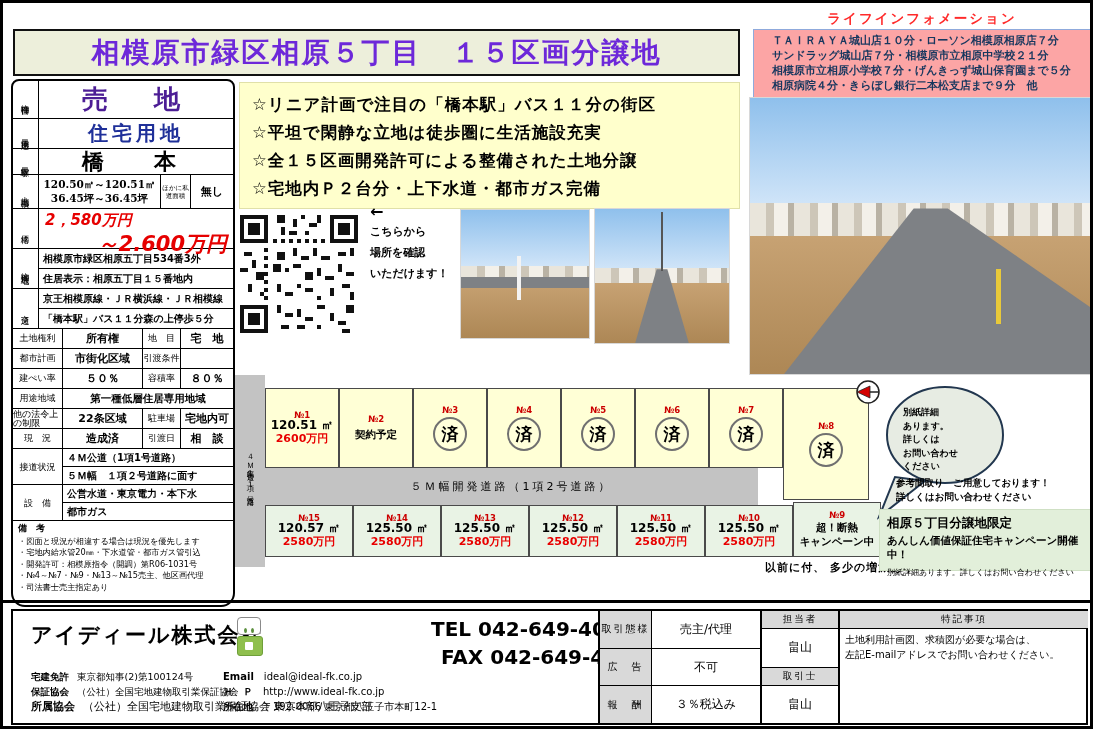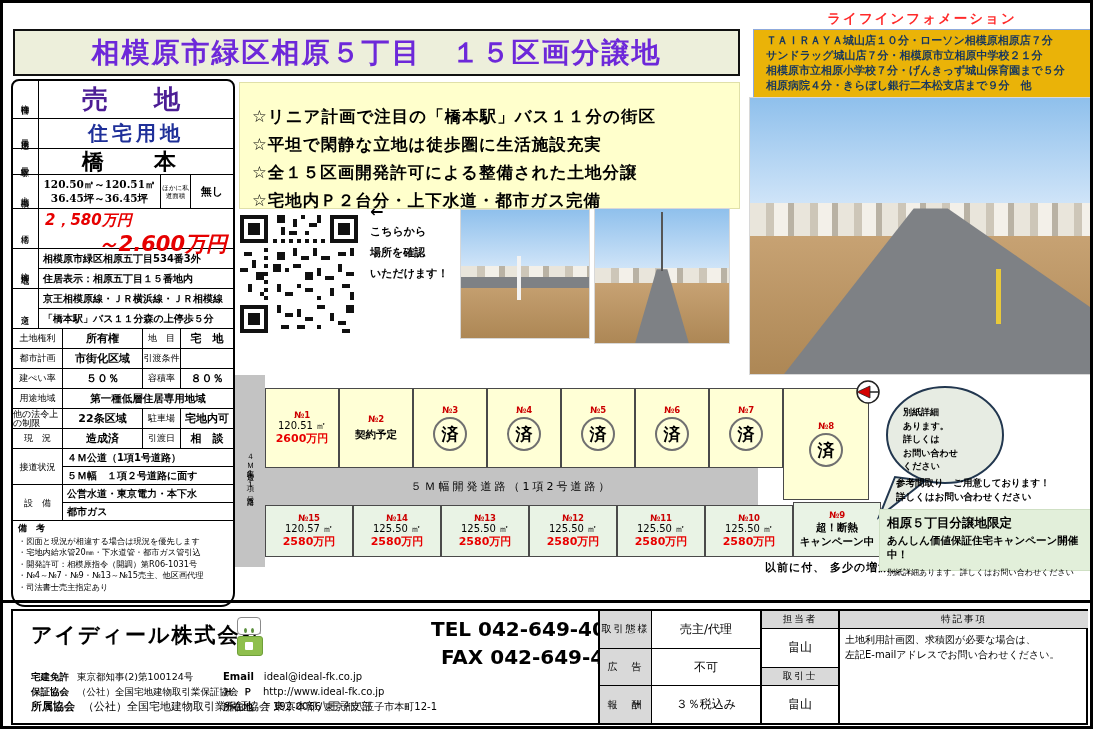--- a/index.html
+++ b/index.html
@@ -6,22 +6,22 @@
   body { font-family:"DejaVu Sans", sans-serif; background:#fff; }
   .page { position:relative; width:1093px; height:729px; background:#fff; border:3px solid #000; overflow:hidden; }
   .abs { position:absolute; }
 
   
   .title-bar { left:10px; top:26px; width:727px; height:47px; background:#edefdb; border:2px solid #111;
     display:flex; align-items:center; justify-content:center; font-size:28px; font-weight:bold; letter-spacing:2px; color:#6d28d9; }
 
   
   .life-title { left:750px; top:7px; width:338px; text-align:center; color:#ff2a2a; font-size:13.5px; font-weight:bold; letter-spacing:2px; }
-  .life-box { left:750px; top:26px; width:338px; height:82px; background:#eab308; border:1px solid #8faadc;
-    padding:3px 12px; color:#17375e; font-size:11px; font-weight:bold; line-height:15px; }
+  .life-box { left:750px; top:26px; width:338px; height:82px; background:#fca5a5; border:1px solid #8faadc;
+    padding:3px 18px; color:#17375e; font-size:11px; font-weight:bold; line-height:15px; }
 
   
   .prop { left:8px; top:76px; width:224px; height:528px; border:2px solid #000; border-radius:8px 8px 14px 14px;
     background:#fff; overflow:hidden; display:flex; flex-direction:column; font-size:11px; }
   .prow { display:flex; border-bottom:1px solid #000; align-items:stretch; flex:0 0 auto; }
   .prow:last-child { border-bottom:none; flex:1 1 auto; }
   .vlab { width:26px; border-right:1px solid #000; display:flex; align-items:center; justify-content:center;
     writing-mode:vertical-rl; text-orientation:upright; font-size:8.5px; letter-spacing:1px; }
   .pval { flex:1; display:flex; align-items:center; justify-content:center; }
   .big-red { color:#4c1d95; font-size:26px; font-weight:bold; letter-spacing:10px; }
@@ -46,21 +46,21 @@
   .g2 > div { display:flex; align-items:center; justify-content:center; font-size:9px; }
   .g2 > div:first-child { border-right:1px solid #000; }
   .g2 .v { font-size:10.5px; font-weight:bold; }
   .hlab { width:50px; border-right:1px solid #000; display:flex; align-items:center; justify-content:center;
     font-size:9px; text-align:center; line-height:10px; }
   .notes { padding:2px 5px; font-size:8.2px; line-height:11.5px; }
   .notes .nlab { font-size:9px; font-weight:bold; margin-bottom:1px; }
 
   
   .hl-box { left:236px; top:79px; width:501px; height:127px; background:#ffffcc; border:1px solid #e0e0a8;
-    padding:20px 12px; font-size:16.5px; font-weight:bold; line-height:28px; letter-spacing:1px; }
+    padding:8px 12px; font-size:16.5px; font-weight:bold; line-height:28px; letter-spacing:1px; }
 
   
   .qr { left:237px; top:212px; width:118px; height:118px; background:#fff; }
   .qr-note { left:367px; top:200px; width:110px; font-size:11px; font-weight:bold; line-height:21px; }
   .qr-note .arrow { font-size:16px; line-height:18px; }
 
   
   .photo { overflow:hidden; box-shadow:0 0 0 1px #d8d8d8; }
   .sky { width:100%; height:44%; background:linear-gradient(#8fc0ec,#cfe4f8); }
   .houses { width:100%; height:11%; background:repeating-linear-gradient(90deg,#e9e5db 0 16px,#cdc6b8 16px 24px,#f3f0e9 24px 38px,#b9b2a4 38px 44px); }
@@ -70,21 +70,21 @@
   
   .plan { left:232px; top:372px; width:650px; height:214px; }
   .road { position:absolute; background:#c3c3c3; }
   .road-v-label { writing-mode:vertical-rl; text-orientation:upright; font-size:7.5px; letter-spacing:1px;
     display:flex; align-items:center; justify-content:center; width:100%; height:100%; }
   .road-h-label { display:flex; align-items:center; justify-content:center; font-size:11px; font-weight:normal; letter-spacing:3px; height:100%;text-align:center; }
   .lot { position:absolute; background:#ffffd6; border:1px solid #4a4a4a; display:flex; flex-direction:column;
     align-items:center; justify-content:center; text-align:center; }
   .lot.green { background:#e9f3e5; }
   .lno { color:#cc0000; font-size:8.5px; font-weight:bold; }
-  .larea { font-size:10px; line-height:11px; }
+  .larea { font-size:12px; line-height:11px;font-weight:bold; }
   .lprice { color:#e80000; font-size:11px; font-weight:bold; }
   .lstatus { font-size:10.5px; font-weight:bold; margin-top:4px; }
   .seal { width:34px; height:34px; border:2px solid #707070; border-radius:50%; display:flex; align-items:center;
     justify-content:center; font-size:17px; font-weight:bold; color:#000; margin-top:2px; background:rgba(255,255,220,.6); }
   .plan-note { left:762px; top:557px; font-size:11px; font-weight:bold; letter-spacing:1px; }
 
   
   .bubble-text { left:900px; top:403px; width:90px; font-size:9px; font-weight:bold; line-height:13.5px; }
   .ref-note { left:893px; top:473px; width:200px; font-size:9.5px; font-weight:bold; line-height:14px; }
   .campaign { left:876px; top:506px; width:212px; height:62px; background:#e2efda; border:1px solid #cfe0c4; padding:5px 7px; }

